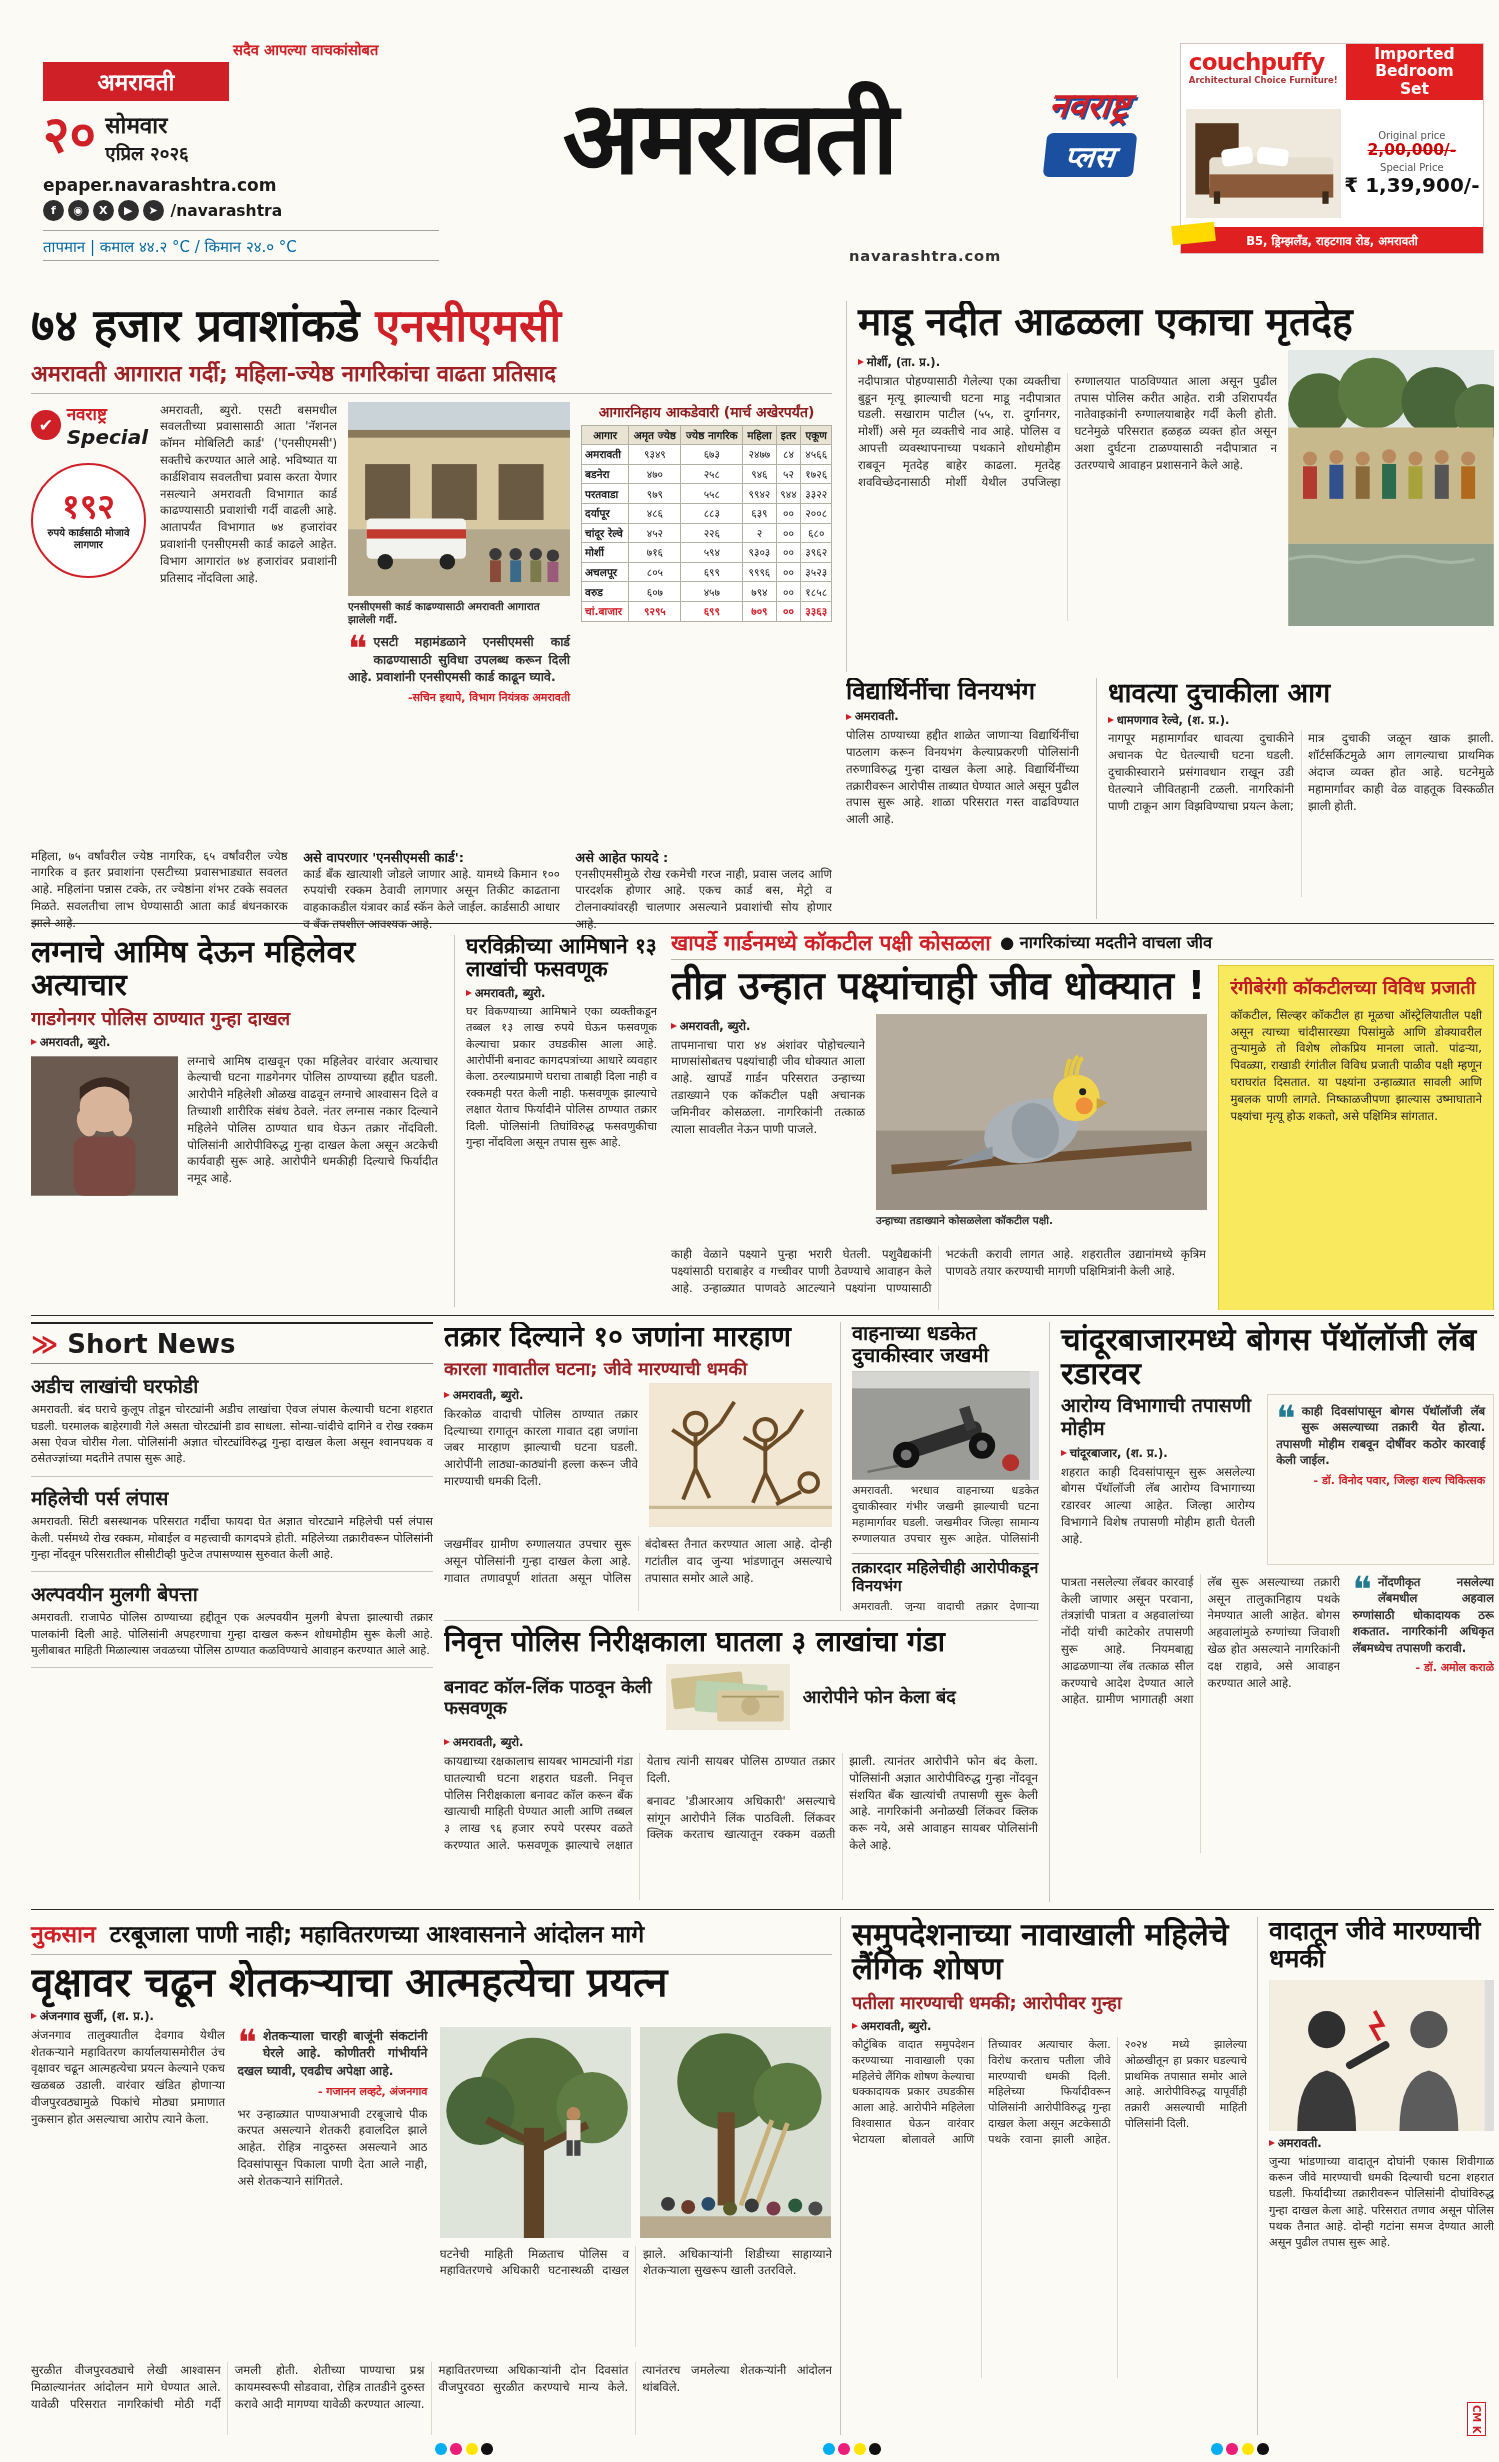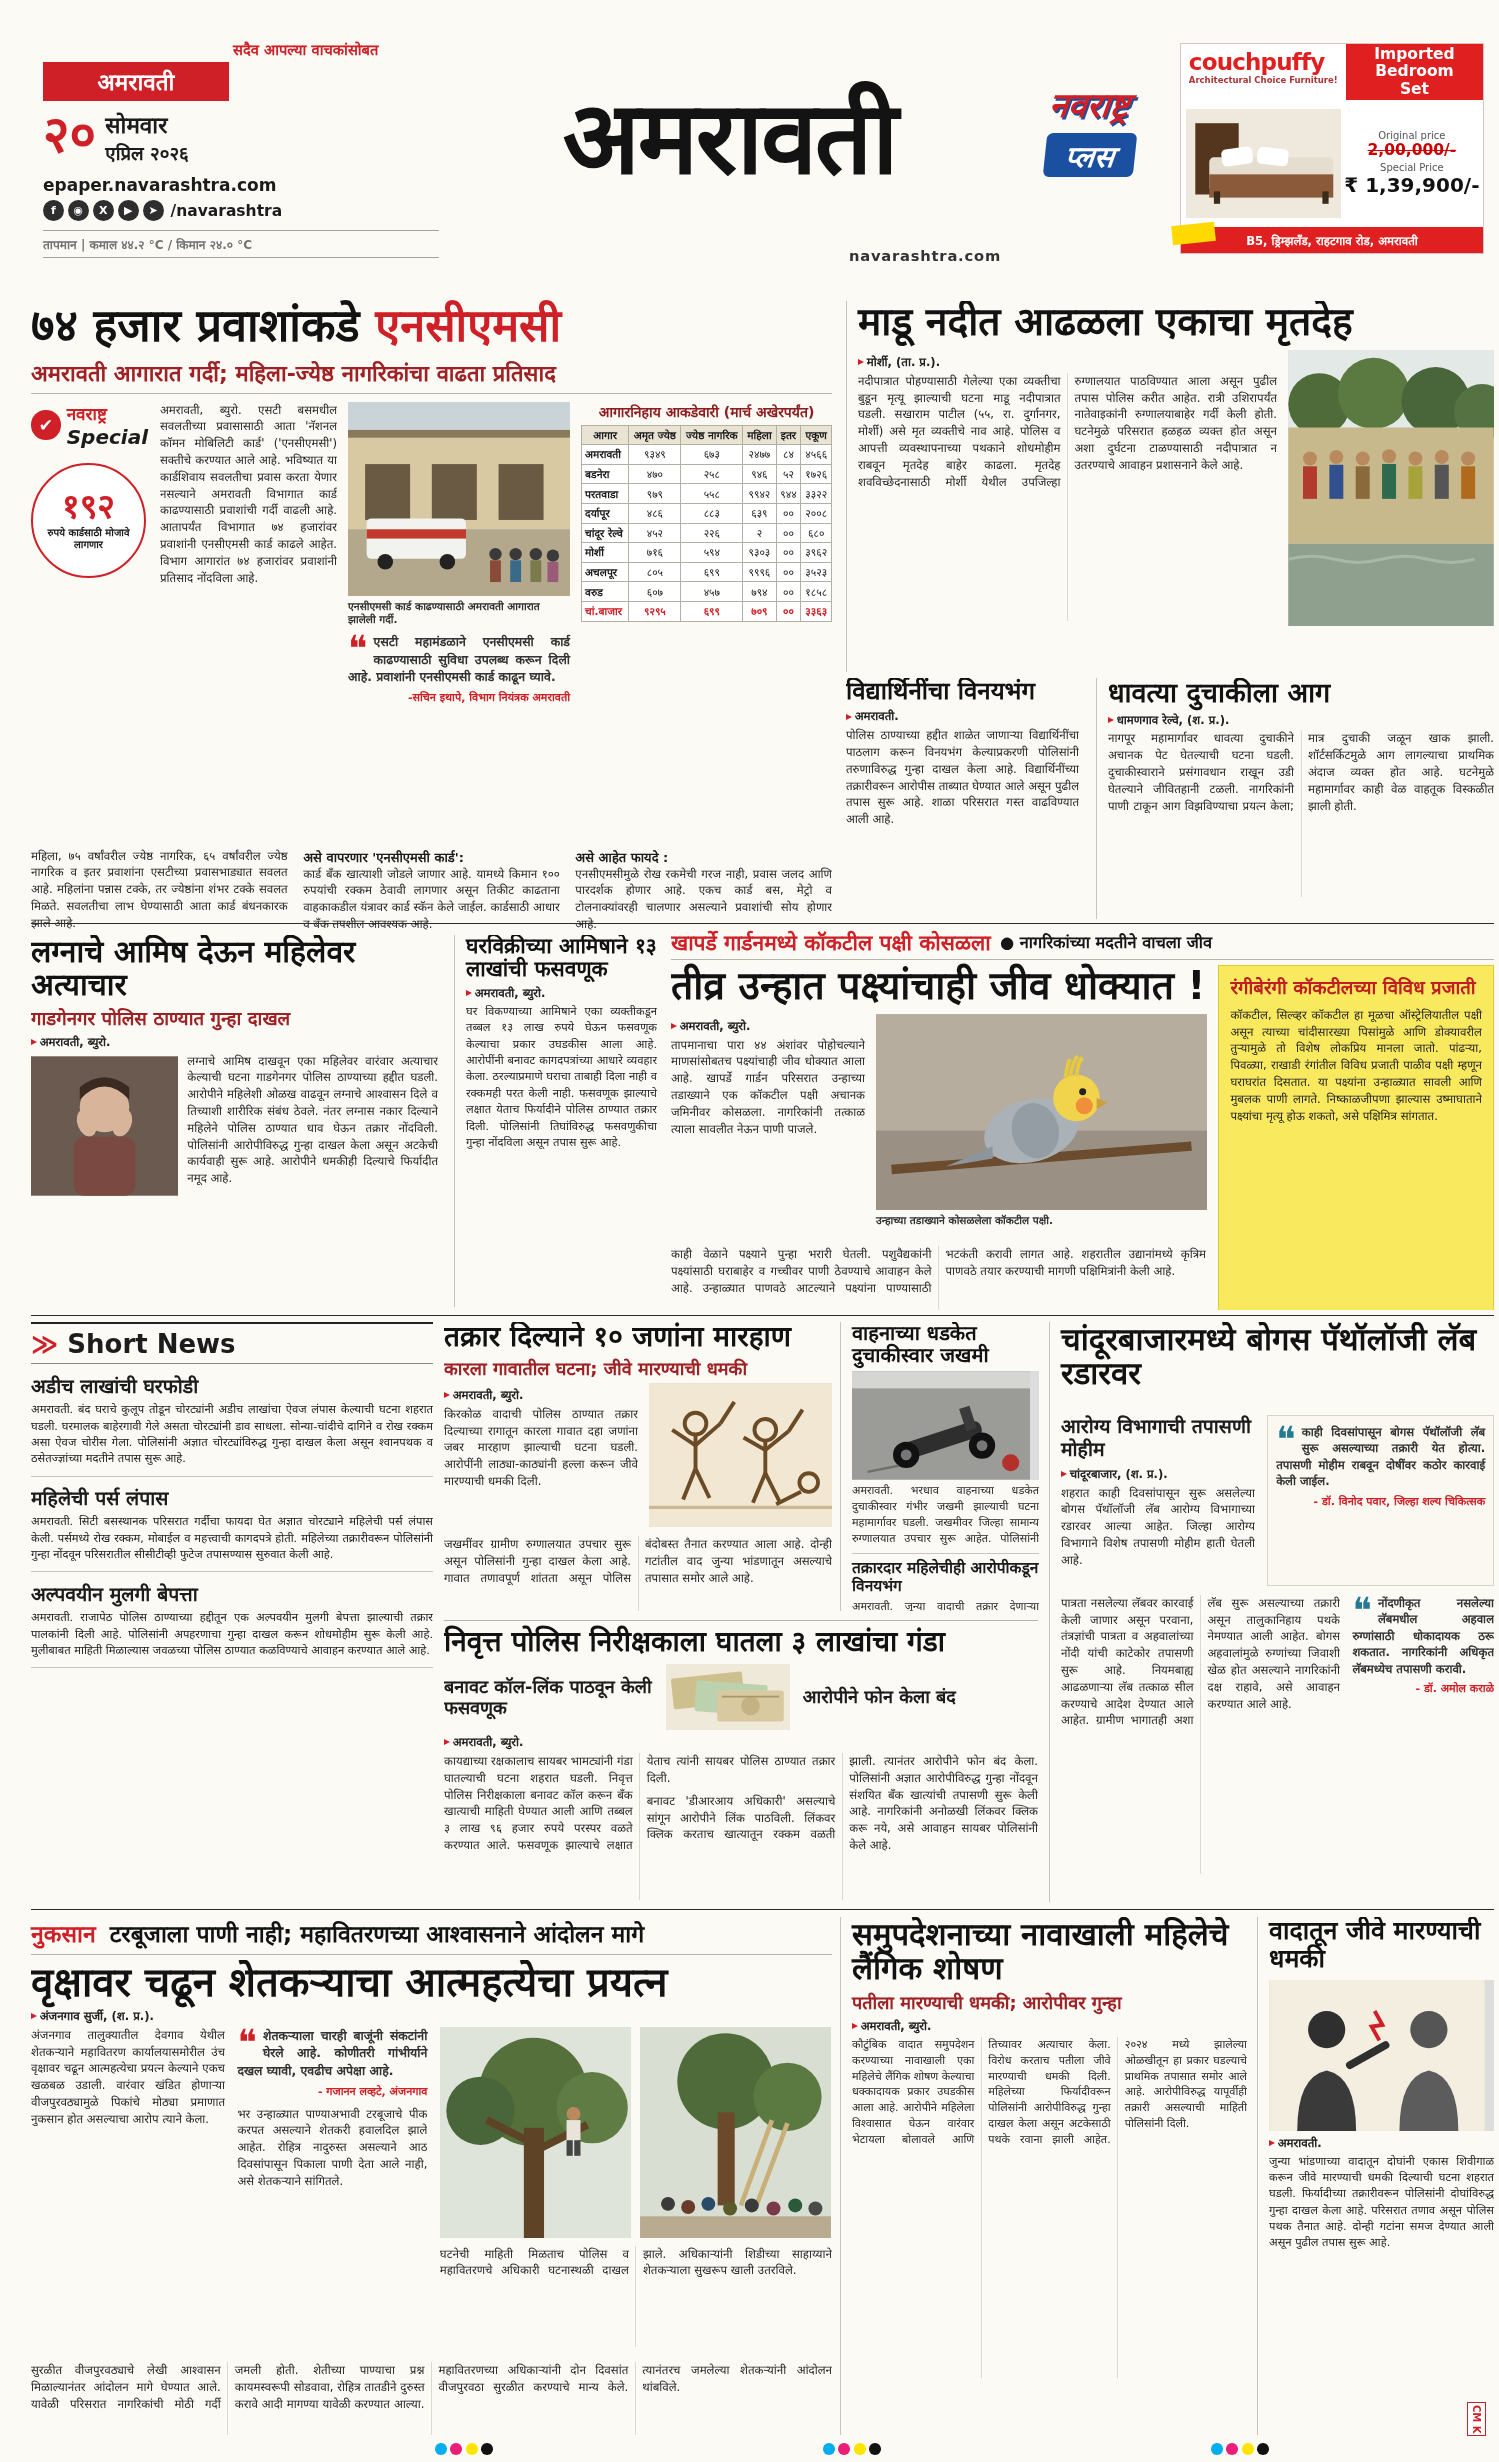--- a/index.html
+++ b/index.html
@@ -66,21 +66,21 @@
 
 <div class="abs" style="left:43px;top:200px;display:flex;align-items:center">
   <span class="sic">f</span>
   <span class="sic">◉</span>
   <span class="sic">X</span>
   <span class="sic">▶</span>
   <span class="sic">➤</span>
   <span style="font-size:15.5px;font-weight:700;margin-left:3.1px">/navarashtra</span>
 </div>
 
-<div class="abs" style="left:43px;top:230px;width:396px;border-top:0.8px solid #a7a39a;border-bottom:0.8px solid #a7a39a;padding:4.7px 0;font-size:12px;font-weight:700;color:#737373">तापमान | कमाल ४४.२ °C / किमान २४.० °C</div>
+<div class="abs" style="left:43px;top:230px;width:396px;border-top:0.8px solid #a7a39a;border-bottom:0.8px solid #a7a39a;padding:4.7px 0;font-size:15px;font-weight:400;color:#0369a1">तापमान | कमाल ४४.२ °C / किमान २४.० °C</div>
 
 <div class="abs" style="left:458px;top:53px;width:543px;text-align:center;font-size:101px;font-weight:800;letter-spacing:-2.3px;color:#131313;line-height:1.7">अमरावती</div>
 <div class="abs" style="left:458px;top:247px;width:543px;text-align:right;font-size:14.7px;font-weight:700;letter-spacing:0.8px;color:#333;cursor:pointer">navarashtra.com</div>
 
 <div class="abs" style="left:1010px;top:81px;width:159px;text-align:center">
   <div style="font-size:34px;font-weight:800;color:#cf2027;font-style:italic;text-shadow:1.6px 1.6px 0 #1b4fa0;transform:skewX(-6deg)">नवराष्ट्र</div>
   <div style="display:inline-block;margin-top:6.2px;background:#1b4fa0;color:#fff;font-size:29.5px;font-weight:800;font-style:italic;padding:1.6px 20px;border-radius:6.2px;transform:skewX(-6deg)">प्लस</div>
 </div>
 
 <div class="abs adbox" style="left:1180px;top:43px;width:304px;height:211px;cursor:pointer">
@@ -488,21 +488,21 @@
         <line x1="20" y1="130" x2="60" y2="122" stroke="#6f6f6c" stroke-width="3"></line>
       </svg>
   </div>
   <div class="body clip" style="font-size:11px;height:64px;margin-top:3.1px">अमरावती. भरधाव वाहनाच्या धडकेत दुचाकीस्वार गंभीर जखमी झाल्याची घटना महामार्गावर घडली. जखमीवर जिल्हा सामान्य रुग्णालयात उपचार सुरू आहेत. पोलिसांनी वाहनचालकाविरुद्ध गुन्हा दाखल केला आहे.</div>
   <div style="font-size:15.5px;font-weight:800;line-height:1.2;margin-top:6.2px;border-top:0.8px solid #c9c5ba;padding-top:4.7px">तक्रारदार महिलेचीही आरोपीकडून विनयभंग</div>
   <div class="body clip" style="font-size:11px;height:61px;margin-top:3.1px">अमरावती. जुन्या वादाची तक्रार देणाऱ्या महिलेचा आरोपीने भर रस्त्यात विनयभंग केल्याची घटना घडली. शिवीगाळ करून धमकीही देण्यात आली. पोलिसांनी आरोपीविरुद्ध विनयभंगाचा गुन्हा दाखल केला आहे.</div>
 </div>
 
 <div class="abs vline clip" style="left:1049px;top:1322px;width:445px;height:580px">
   <div class="hl" style="font-size:31px">चांदूरबाजारमध्ये बोगस पॅथॉलॉजी लॅब रडारवर</div>
-  <div style="display:flex;gap:12.4px;margin-top:25px">
+  <div style="display:flex;gap:12.4px;margin-top:4px">
     <div style="width:194px;flex:none">
       <div style="font-size:19.4px;font-weight:800;line-height:1.2">आरोग्य विभागाची तपासणी मोहीम</div>
       <div class="byline">चांदूरबाजार, (श. प्र.).</div>
       <div class="body clip" style="height:101px">शहरात काही दिवसांपासून सुरू असलेल्या बोगस पॅथॉलॉजी लॅब आरोग्य विभागाच्या रडारवर आल्या आहेत. जिल्हा आरोग्य विभागाने विशेष तपासणी मोहीम हाती घेतली आहे.</div>
     </div>
     <div style="flex:1;border:0.8px solid #d8d4c8;padding:7.8px;background:#faf8f0">
       <span class="qmark alt">❝</span>
       <div class="quote-text" style="font-size:11.6px">काही दिवसांपासून बोगस पॅथॉलॉजी लॅब सुरू असल्याच्या तक्रारी येत होत्या. तपासणी मोहीम राबवून दोषींवर कठोर कारवाई केली जाईल.</div>
       <div class="quote-by">- डॉ. विनोद पवार, जिल्हा शल्य चिकित्सक</div>
     </div>

